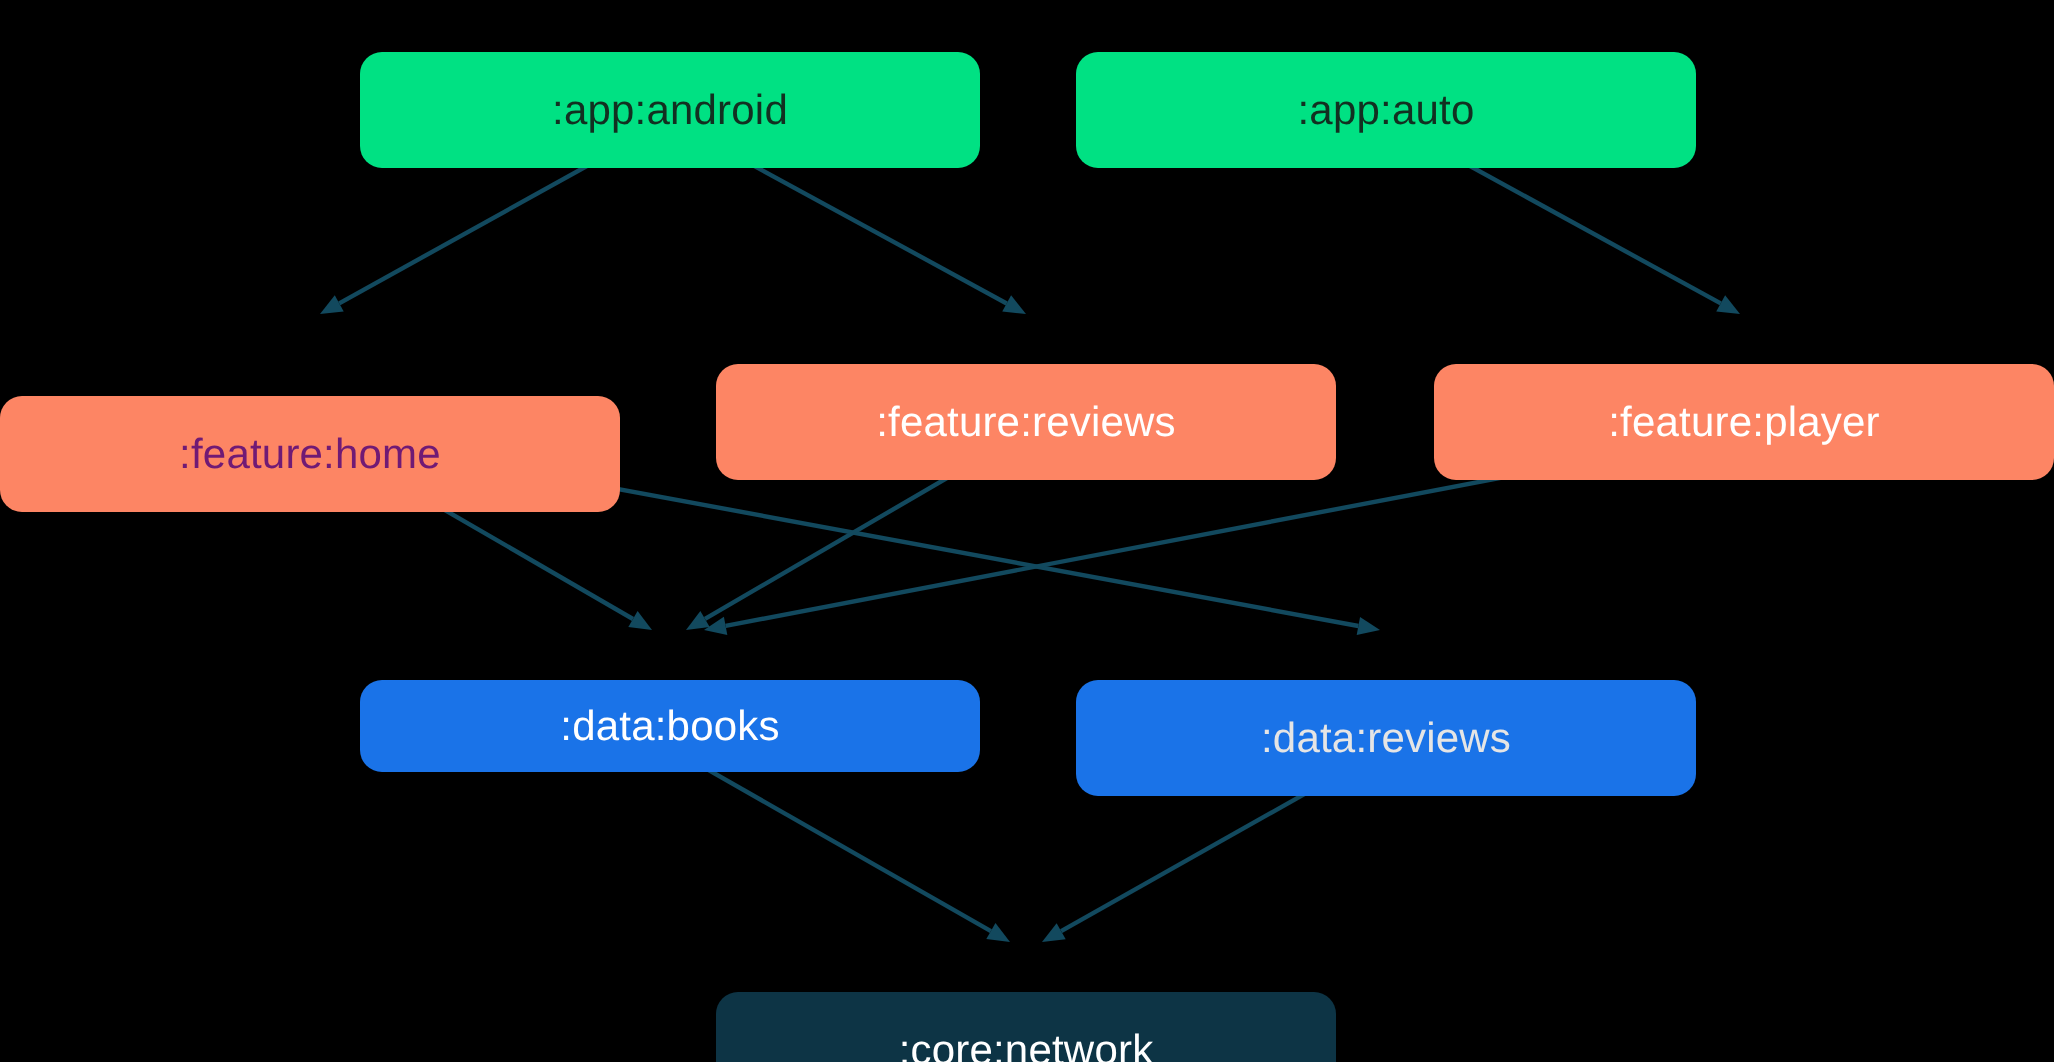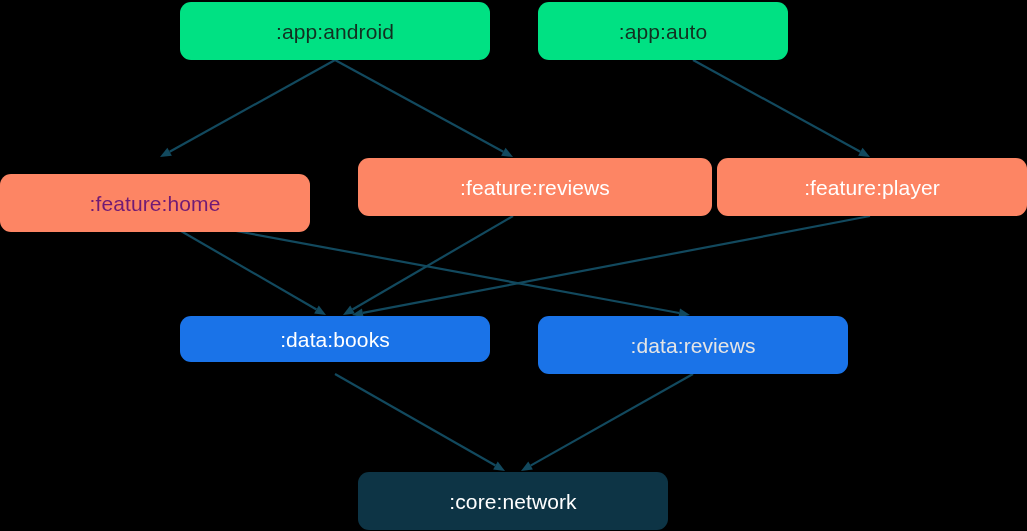--- a/index.html
+++ b/index.html
@@ -33,20 +33,21 @@
     box-sizing: border-box;
     display: flex;
     align-items: center;
     justify-content: center;
     border-radius: 11px;
     font-size: 21px;
     font-weight: 400;
     letter-spacing: 0.1px;
     white-space: nowrap;
     user-select: none;
+    margin-top: 24px;
   }
   .node-label {
     display: block;
     line-height: 1;
   }
 </style>
 </head>
 <body>
 
 <div id="graph">
@@ -85,27 +86,27 @@
       </g>
       <g>
         <line x1="693" y1="374" x2="530.5813743181247" y2="465.5965505298948" stroke="#12495e" stroke-width="2.2" stroke-linecap="butt"></line>
         <polygon points="521,471 528.3119255406806,461.5723733162824 532.8508230955689,469.6207277435072" fill="#12495e"></polygon>
       </g>
     </svg>
   <div id="node-layer">
       <div class="node" style="left: 180px; top: 2px; width: 310px; height: 58px; background: rgb(0, 225, 131); color: rgb(18, 48, 33);">
         <span class="node-label">:app:android</span>
       </div>
-      <div class="node" style="left: 538px; top: 2px; width: 250px; height: 58px; background: rgb(0, 225, 131); color: rgb(18, 48, 33);">
+      <div class="node" style="left: 538px; top: 2px; width: 310px; height: 58px; background: rgb(0, 225, 131); color: rgb(18, 48, 33);">
         <span class="node-label">:app:auto</span>
       </div>
       <div class="node" style="left: 0px; top: 174px; width: 310px; height: 58px; background: rgb(253, 133, 100); color: #701a75;">
         <span class="node-label">:feature:home</span>
       </div>
-      <div class="node" style="left: 358px; top: 158px; width: 354px; height: 58px; background: rgb(253, 133, 100); color: rgb(255, 255, 255);">
+      <div class="node" style="left: 358px; top: 158px; width: 310px; height: 58px; background: rgb(253, 133, 100); color: rgb(255, 255, 255);">
         <span class="node-label">:feature:reviews</span>
       </div>
       <div class="node" style="left: 717px; top: 158px; width: 310px; height: 58px; background: rgb(253, 133, 100); color: rgb(255, 255, 255);">
         <span class="node-label">:feature:player</span>
       </div>
       <div class="node" style="left: 180px; top: 316px; width: 310px; height: 46px; background: rgb(26, 115, 232); color: rgb(255, 255, 255);">
         <span class="node-label">:data:books</span>
       </div>
       <div class="node" style="left: 538px; top: 316px; width: 310px; height: 58px; background: rgb(26, 115, 232); color: #e5e5e5;">
         <span class="node-label">:data:reviews</span>

